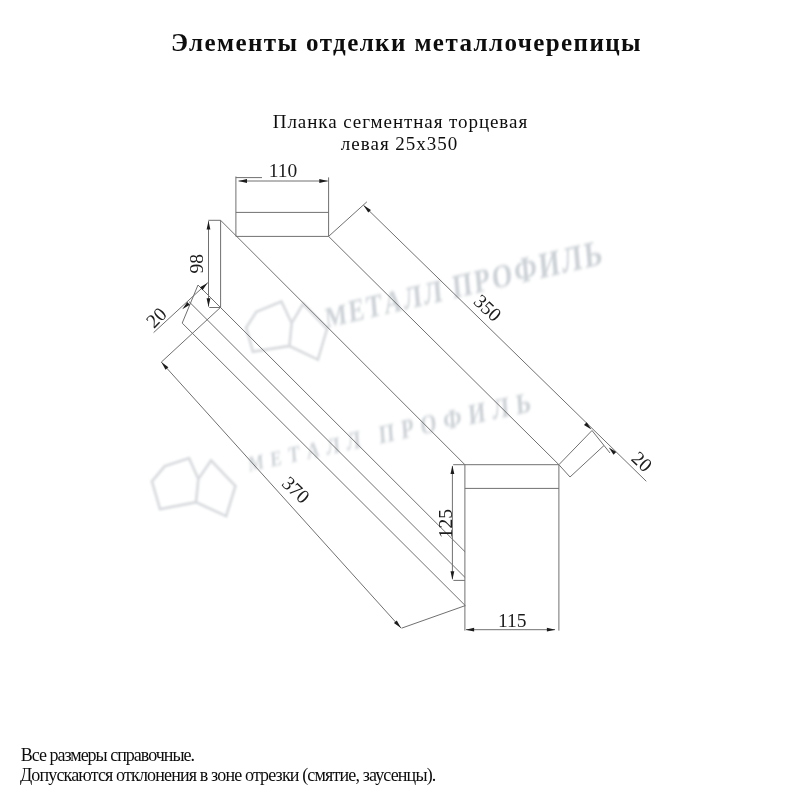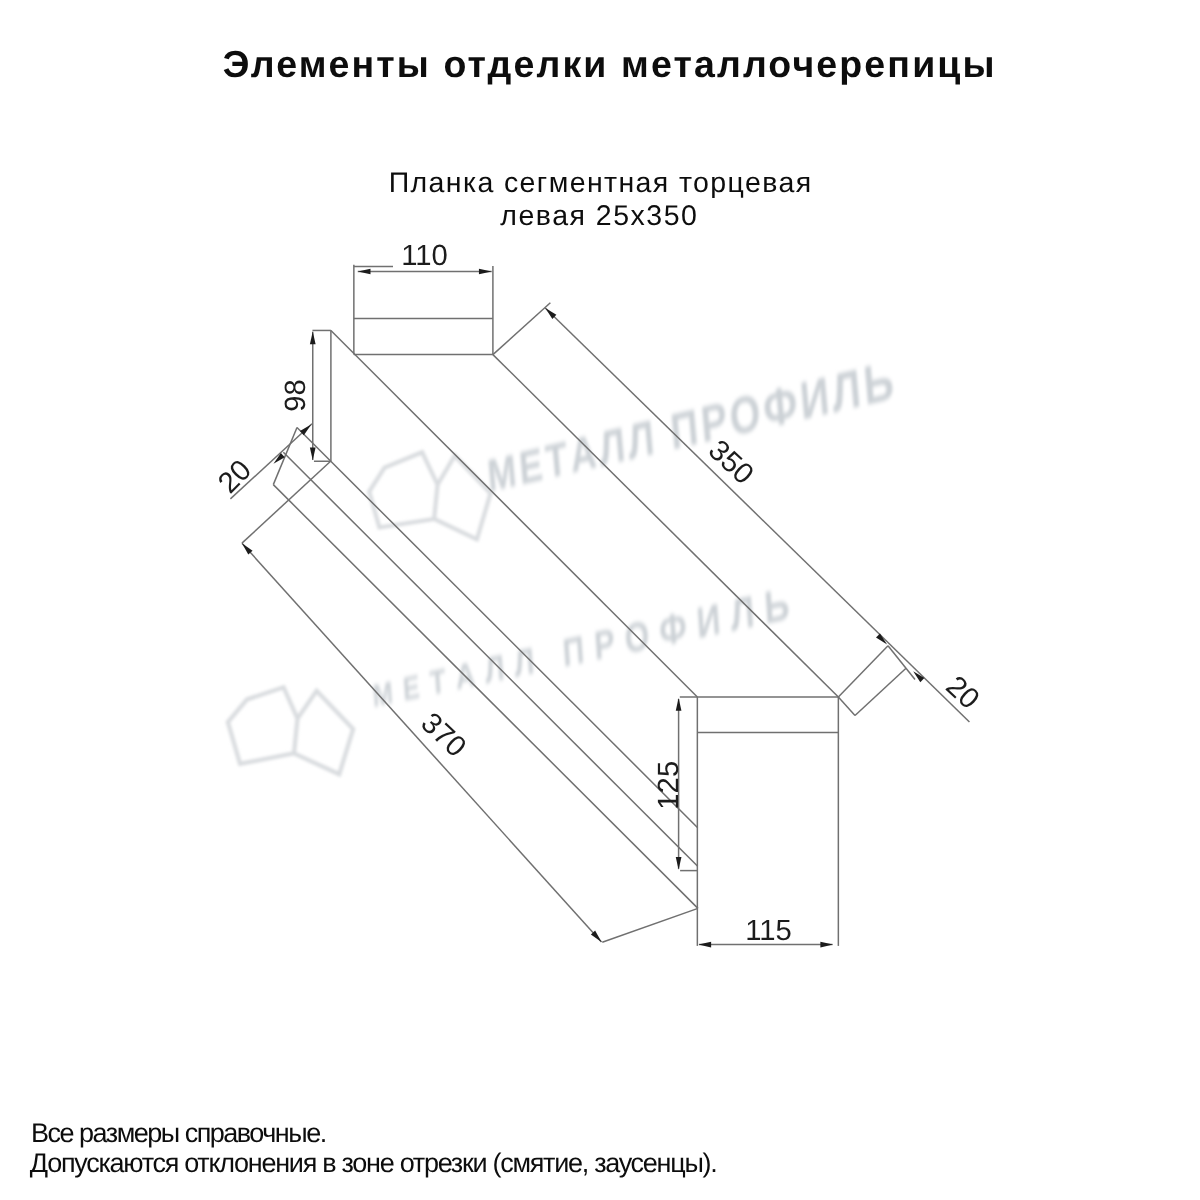--- a/index.html
+++ b/index.html
@@ -1,16 +1,16 @@
 <!DOCTYPE html>
 <html><head>
 <meta charset="utf-8">
 <style>
   html,body{margin:0;padding:0;background:#ffffff;}
-  #page{position:relative;width:800px;height:800px;background:#ffffff;font-family:Liberation Sans, sans-serif;}
+  #page{position:relative;width:800px;height:800px;background:#ffffff;font-family:Liberation Serif, serif;}
   svg{position:absolute;left:0;top:0;}
   .dim{font-size:19.5px;fill:#1c1c1c;}
   .ln{stroke:#707070;stroke-width:1;fill:none;}
   .ar{fill:#1c1c1c;}
 </style>
 </head>
 <body>
 <div id="page">
 <svg width="800" height="800" viewBox="0 0 800 800">
   <defs>

